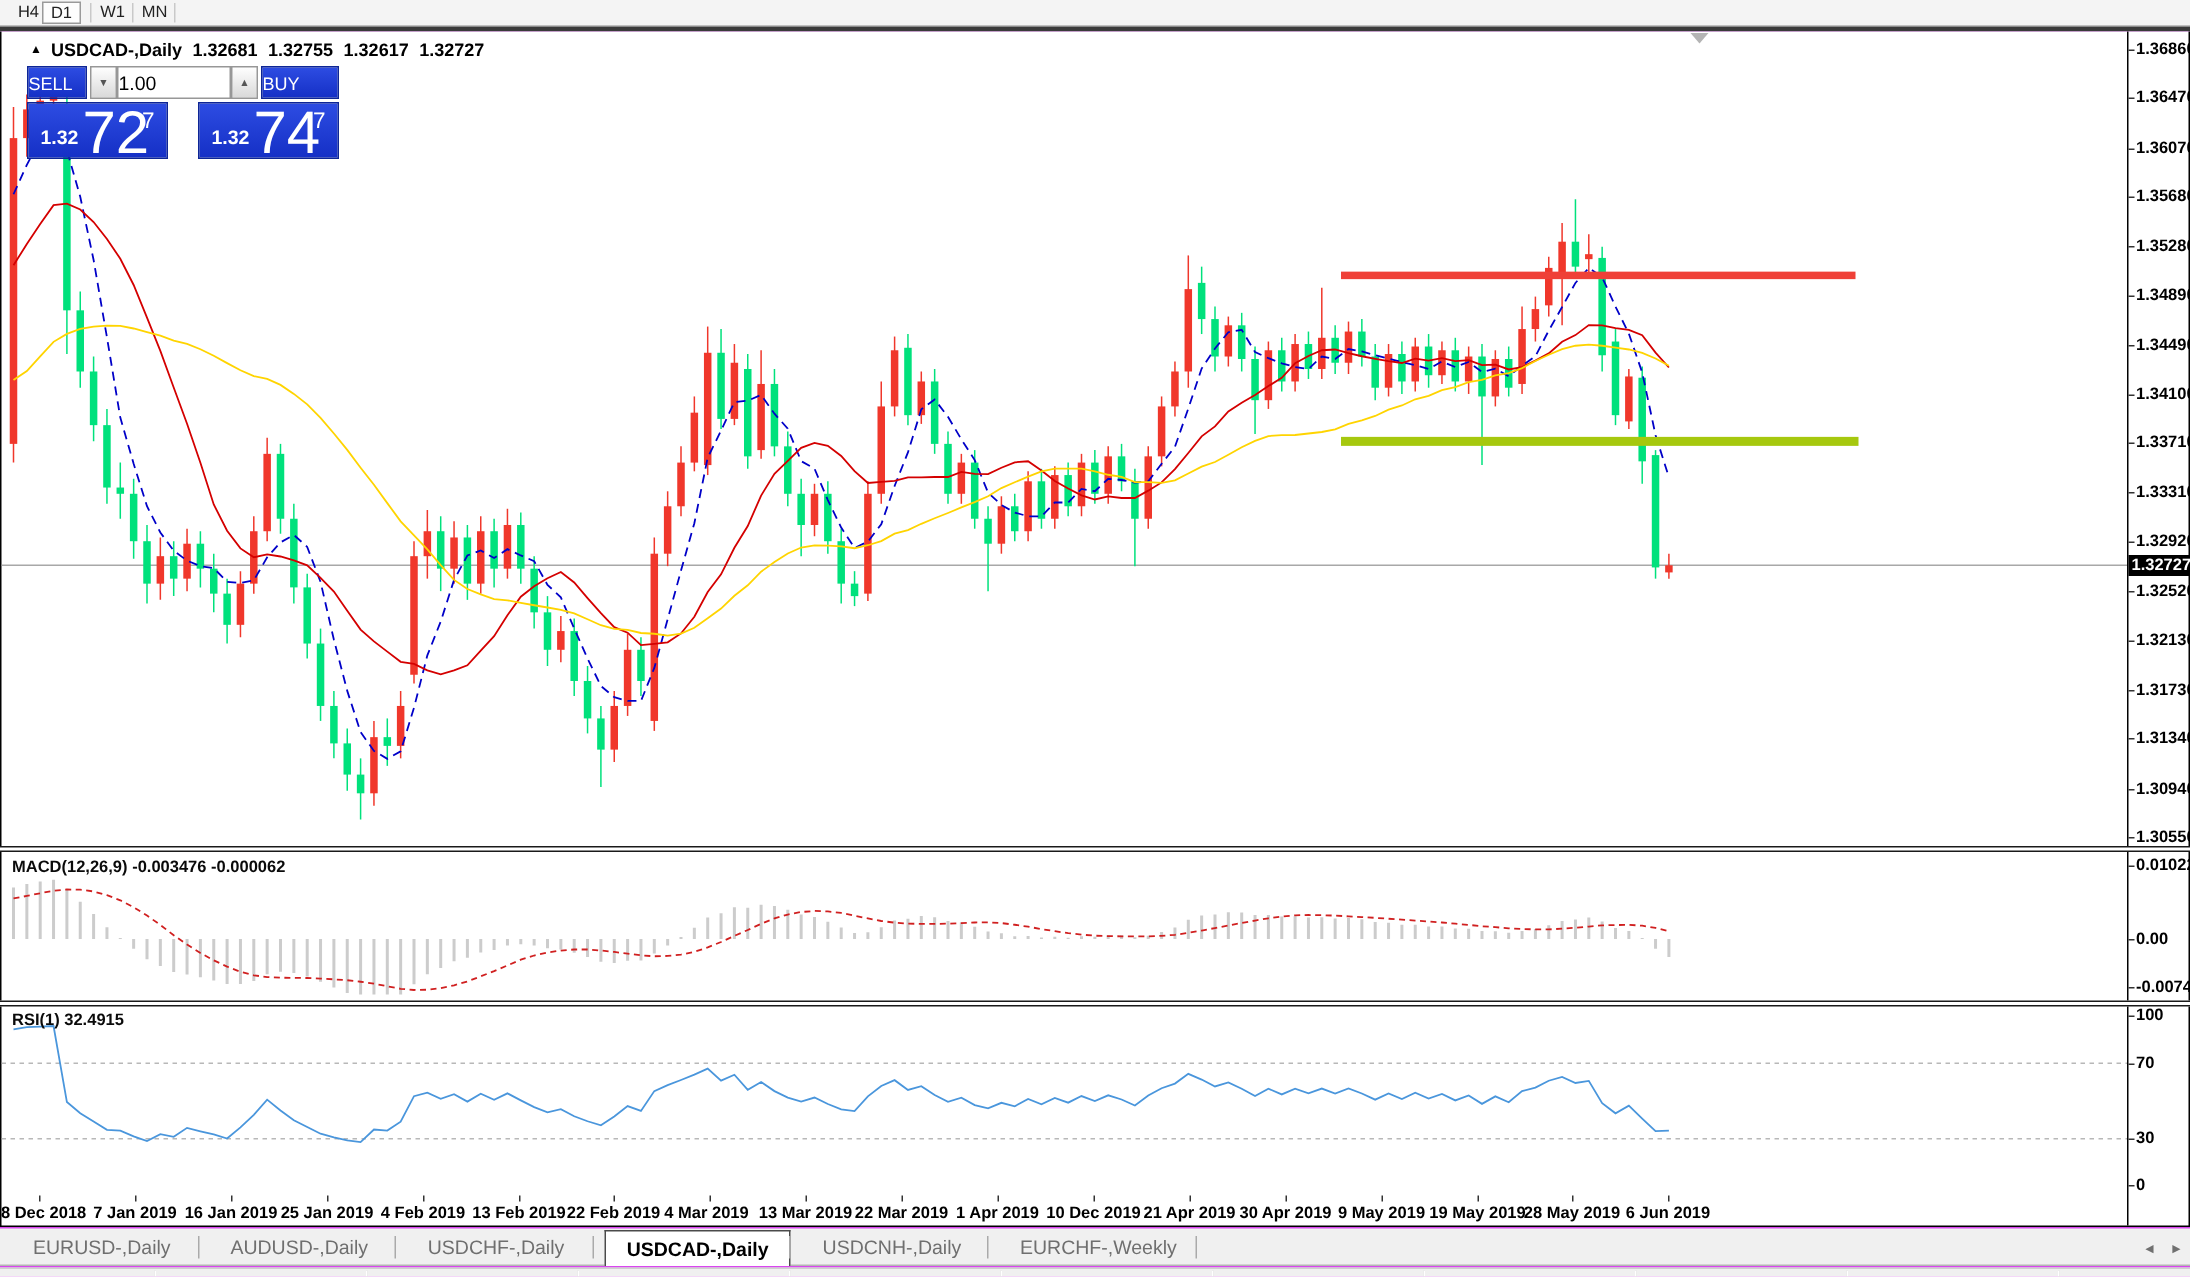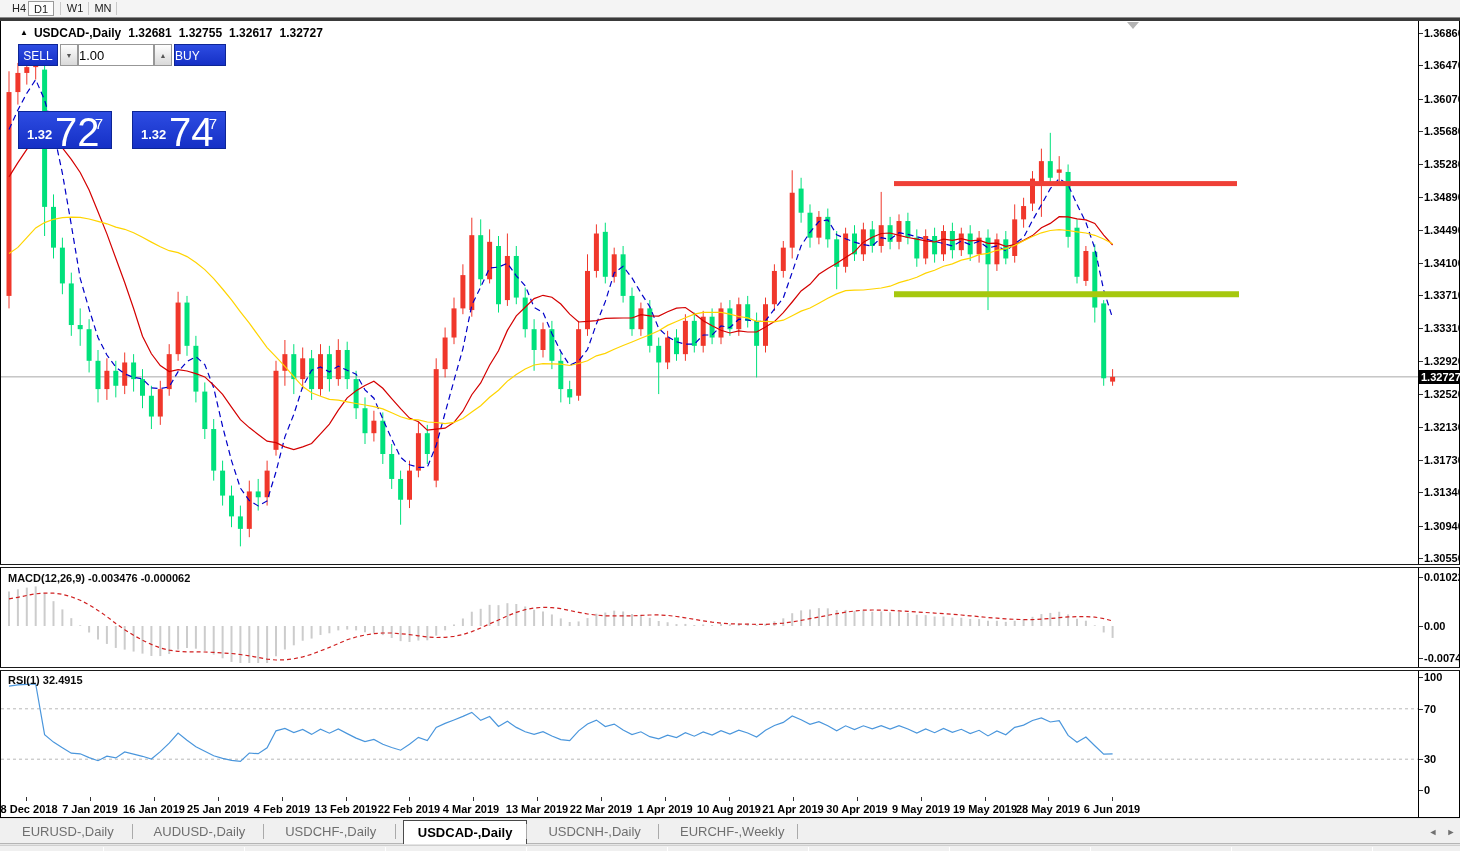--- a/index.html
+++ b/index.html
@@ -1,19 +1,19 @@
 <!DOCTYPE html>
 <html><head>
 <meta charset="utf-8">
 <style>
   * { margin:0; padding:0; box-sizing:border-box; }
   html,body { width:1460px; height:851px; overflow:hidden; background:#fff;
     font-family:"Liberation Sans", sans-serif; -webkit-font-smoothing:none; }
   .abs { position:absolute; }
-  #stage { position:relative; width:1460px; height:851px; background:#e5e5e5; }
+  #stage { position:relative; width:1460px; height:851px; background:#d946ef; }
 
   
   #toolbar { left:0; top:0; width:1460px; height:18px; background:#f4f4f4; border-bottom:1px solid #8a8a8a; }
   .tf-btn { position:absolute; top:1px; height:15px; width:26px; line-height:15px; text-align:center;
     font-size:11px; color:#222; cursor:default; }
   .tf-btn.active { background:#fdfdfd; border:1px solid #9a9a9a; }
   .tf-sep { position:absolute; top:2px; width:1px; height:13px; background:#c9c9c9; }
   #toolbar-underline { left:0; top:18px; width:1460px; height:3px; background:#3a3a3a; }
 
   
@@ -23,27 +23,27 @@
   .pane-sep { left:0; width:1460px; height:4px; background:#fff; border-top:1px solid #1a1a1a; border-bottom:1px solid #1a1a1a; }
 
   
   #title-row { left:20px; top:26px; height:14px; font-size:12px; font-weight:700; color:#000; white-space:nowrap; }
   #title-row .arrow { font-size:8px; vertical-align:2px; margin-right:6px; }
   #title-row span.q { margin-left:7px; font-weight:700; }
 
   
   #trade-panel { left:18px; top:44px; width:208px; height:62px; }
   .tp-blue { background:linear-gradient(#2d4ce2,#1530c6); color:#fff; }
-  #sell-btn { left:0; top:0; width:40px; height:22px; font-size:12px; line-height:22px; text-align:center; border:1px solid #0d2596; }
+  #sell-btn { left:0; top:0; width:40px; height:22px; font-size:12px; line-height:22px; border:1px solid #0d2596; }
   #buy-btn  { left:156px; top:0; width:52px; height:22px; font-size:12px; line-height:22px; border:1px solid #0d2596; }
   .spin { top:0; width:18px; height:22px; background:linear-gradient(#fefefe,#d9d9d9); border:1px solid #979797;
     font-size:7px; color:#555; text-align:center; line-height:22px; }
   #vol-field { left:60px; top:0; width:76px; height:22px; border:1px solid #979797; background:#fff;
     font-size:13px; padding-right:14px; font-family:"Liberation Sans",sans-serif; }
-  .big-quote { top:24px; width:94px; height:38px; border:1px solid #0d2596; color:#fff;margin-top:43px; }
+  .big-quote { top:24px; width:94px; height:38px; border:1px solid #0d2596; color:#fff; }
   .big-quote .small { position:absolute; left:8px; bottom:6px; font-size:13px; font-weight:700; }
   .big-quote .big { position:absolute; left:36px; top:-2px; font-size:40px; font-weight:400; }
   .big-quote .sup { position:absolute; right:8px; top:3px; font-size:15px; }
 
   
   .ylabel { position:absolute; left:1424px; font-size:11px; font-weight:700; color:#000; transform:translateY(-50%); white-space:nowrap; }
   .ytick { position:absolute; left:1419px; width:4px; height:1px; background:#333; }
   #price-tag { left:1419px; width:41px; height:14px; background:#000; color:#fff; font-size:11px; font-weight:700;
     line-height:14px; padding-left:2px; transform:translateY(-50%); }
   .xlabel { position:absolute; top:803px; font-size:11px; font-weight:700; color:#000; transform:translateX(-50%); white-space:nowrap; }
@@ -581,21 +581,21 @@
       <div class="xlabel" style="left:409px;">22 Feb 2019</div>
       <div class="xtick" style="left:473px;"></div>
       <div class="xlabel" style="left:471px;">4 Mar 2019</div>
       <div class="xtick" style="left:537px;"></div>
       <div class="xlabel" style="left:537px;">13 Mar 2019</div>
       <div class="xtick" style="left:601px;"></div>
       <div class="xlabel" style="left:601px;">22 Mar 2019</div>
       <div class="xtick" style="left:665px;"></div>
       <div class="xlabel" style="left:665px;">1 Apr 2019</div>
       <div class="xtick" style="left:729px;"></div>
-      <div class="xlabel" style="left:729px;">10 Aug 2019</div>
+      <div class="xlabel" style="left:729px;">10 Dec 2019</div>
       <div class="xtick" style="left:793px;"></div>
       <div class="xlabel" style="left:793px;">21 Apr 2019</div>
       <div class="xtick" style="left:857px;"></div>
       <div class="xlabel" style="left:857px;">30 Apr 2019</div>
       <div class="xtick" style="left:921px;"></div>
       <div class="xlabel" style="left:921px;">9 May 2019</div>
       <div class="xtick" style="left:985px;"></div>
       <div class="xlabel" style="left:985px;">19 May 2019</div>
       <div class="xtick" style="left:1048px;"></div>
       <div class="xlabel" style="left:1048px;">28 May 2019</div>

